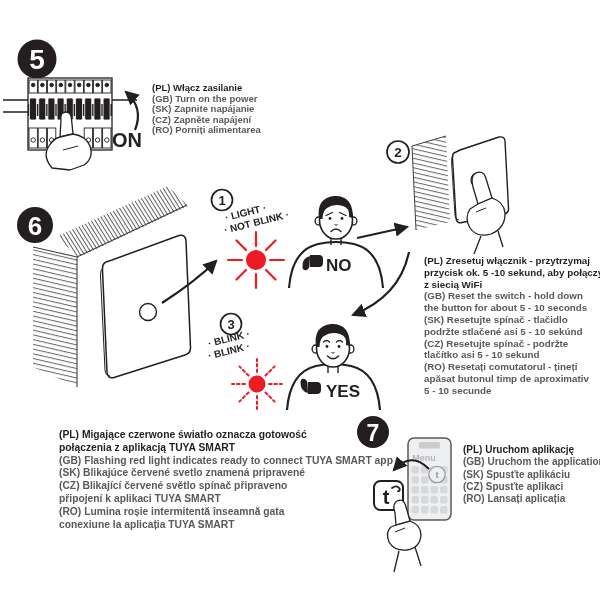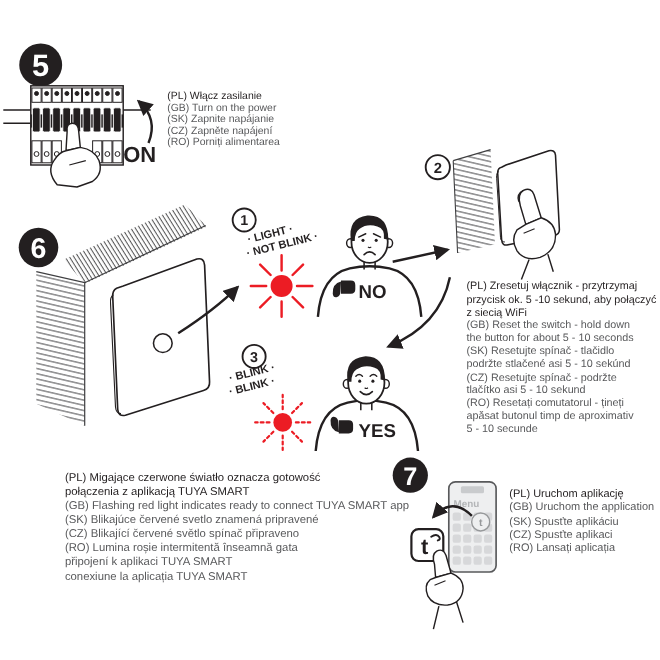--- a/index.html
+++ b/index.html
@@ -1,19 +1,19 @@
 <!DOCTYPE html>
 <html><head>
 <meta charset="utf-8">
 <style>
   html,body{margin:0;padding:0;background:#fff;}
   #page{position:relative;width:600px;height:600px;background:#ffffff;overflow:hidden;
         font-family:"Liberation Sans",sans-serif;}
   #art{position:absolute;left:0;top:0;}
-  .tb{position:absolute;font-weight:normal;color:#58595b;}
+  .tb{position:absolute;font-weight:bold;color:#58595b;}
   .tb .ln{white-space:nowrap;}
   .tb .b{color:#231f20;}
   #tb-power{left:152px;top:83px;font-size:9.5px;line-height:10.6px;}
   #tb-reset{left:424px;top:255px;font-size:9.8px;line-height:11.8px;}
   #tb-flashing{left:59px;top:429px;font-size:10.3px;line-height:12.8px;}
   #tb-launch{left:463px;top:444px;font-size:10px;line-height:12.3px;}
   svg text{font-family:"Liberation Sans",sans-serif;}
 </style>
 </head>
 <body>
@@ -270,22 +270,22 @@
     <div class="ln">apăsat butonul timp de aproximativ</div>
     <div class="ln">5 - 10 secunde</div>
   </div>
 
   <div id="tb-flashing" class="tb">
     <div class="ln b">(PL) Migające czerwone światło oznacza gotowość</div>
     <div class="ln b">połączenia z aplikacją TUYA SMART</div>
     <div class="ln">(GB) Flashing red light indicates ready to connect TUYA SMART app</div>
     <div class="ln">(SK) Blikajúce červené svetlo znamená pripravené</div>
     <div class="ln">(CZ) Blikající červené světlo spínač připraveno</div>
+    <div class="ln">připojení k aplikaci TUYA SMART</div>
     <div class="ln">(RO) Lumina roșie intermitentă înseamnă gata</div>
-    <div class="ln">připojení k aplikaci TUYA SMART</div>
     <div class="ln">conexiune la aplicația TUYA SMART</div>
   </div>
 
   <div id="tb-launch" class="tb">
     <div class="ln b">(PL) Uruchom aplikację</div>
     <div class="ln">(GB) Uruchom the application</div>
     <div class="ln">(SK) Spusťte aplikáciu</div>
     <div class="ln">(CZ) Spusťte aplikaci</div>
     <div class="ln">(RO) Lansați aplicația</div>
   </div>

